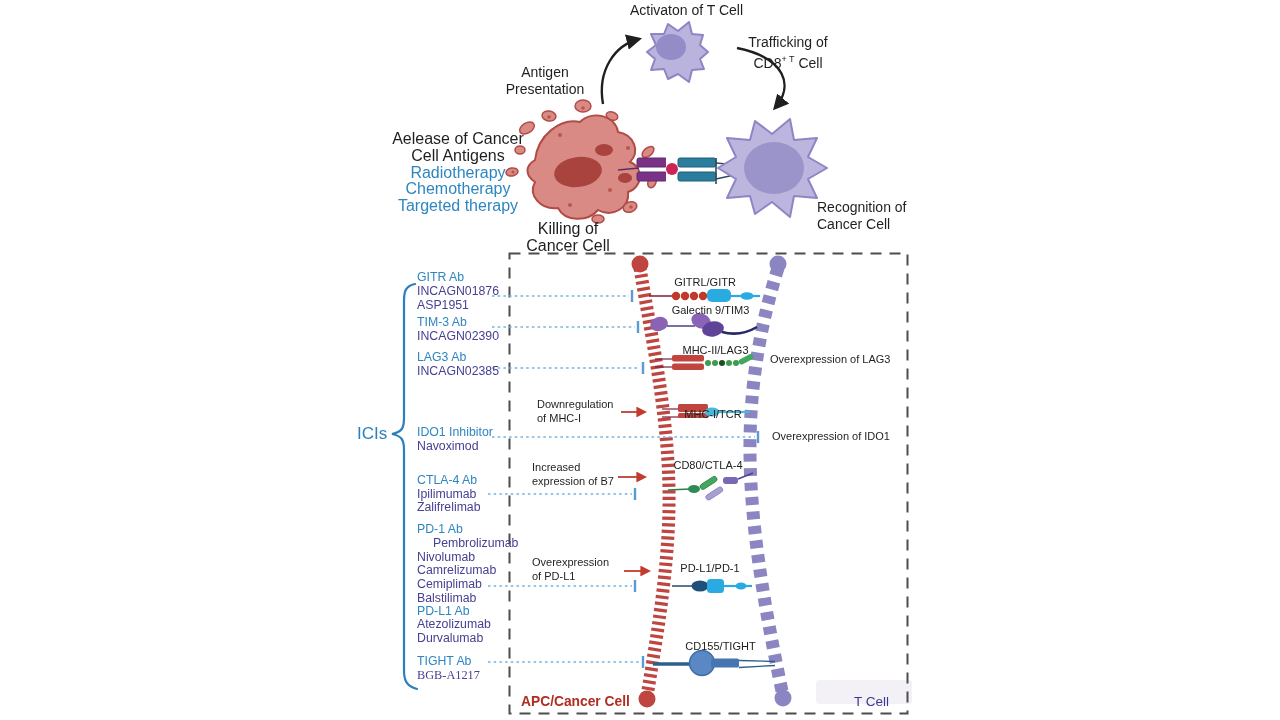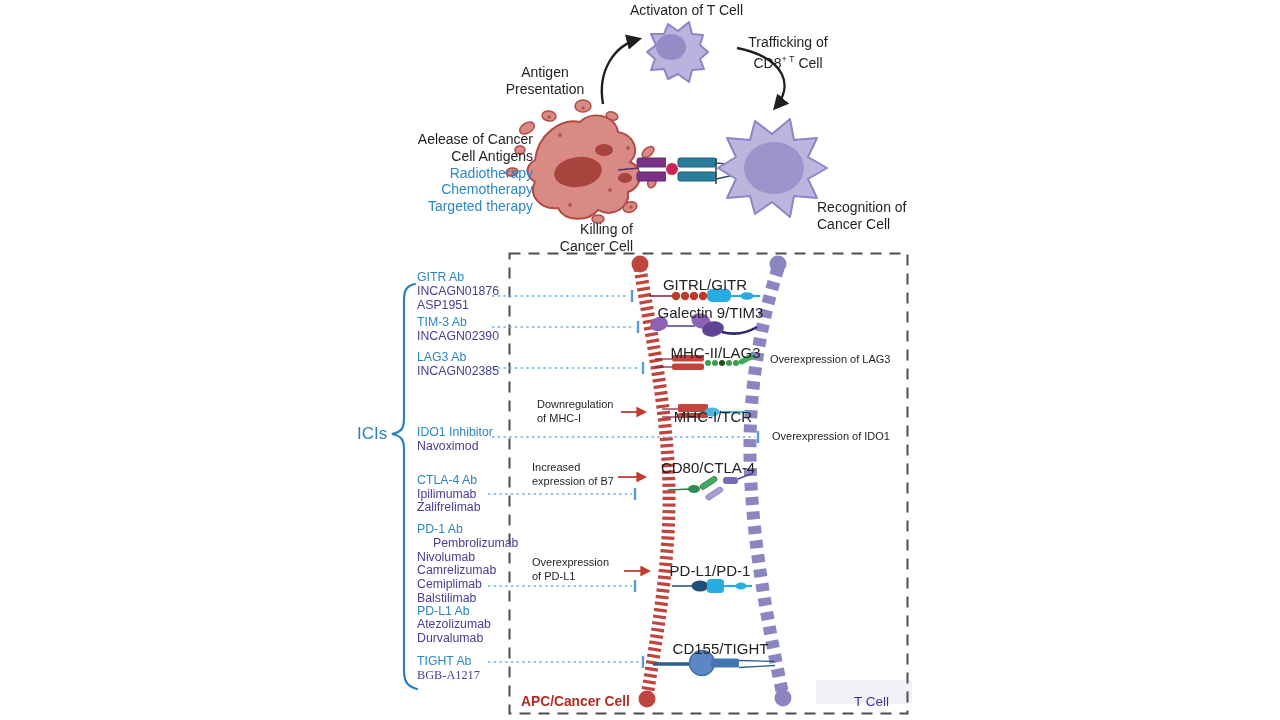--- a/index.html
+++ b/index.html
@@ -2,23 +2,23 @@
 <html><head>
 <meta charset="utf-8">
 <style>
   html,body{margin:0;padding:0;background:#ffffff;}
   #stage{position:relative;width:1280px;height:720px;background:#ffffff;overflow:hidden;
          font-family:"Liberation Sans",sans-serif;}
   #art{position:absolute;left:0;top:0;}
   .lbl{position:absolute;color:#1f1f1f;white-space:nowrap;}
   .c{text-align:center;}
   .f14{font-size:14px;line-height:16.5px;}
-  .f13{font-size:14px;line-height:16.8px;text-align:right;}
+  .f13{font-size:16px;line-height:16.8px;}
   .f12{font-size:11px;line-height:14px;}
-  .pair{font-size:15px;color:#222222;}
+  .pair{font-size:11px;color:#222222;}
   .list{font-size:12.3px;line-height:13px;}
   .blue{color:#2e86c1;}
   .purple{color:#474093;}
   .icis{font-size:17px;color:#2b7fbf;}
   .apc{font-size:13.8px;font-weight:bold;color:#b02d22;}
   .tcell{font-size:13.5px;color:#3a3793;}
   sup{font-size:9px;}
 </style>
 </head>
 <body>

